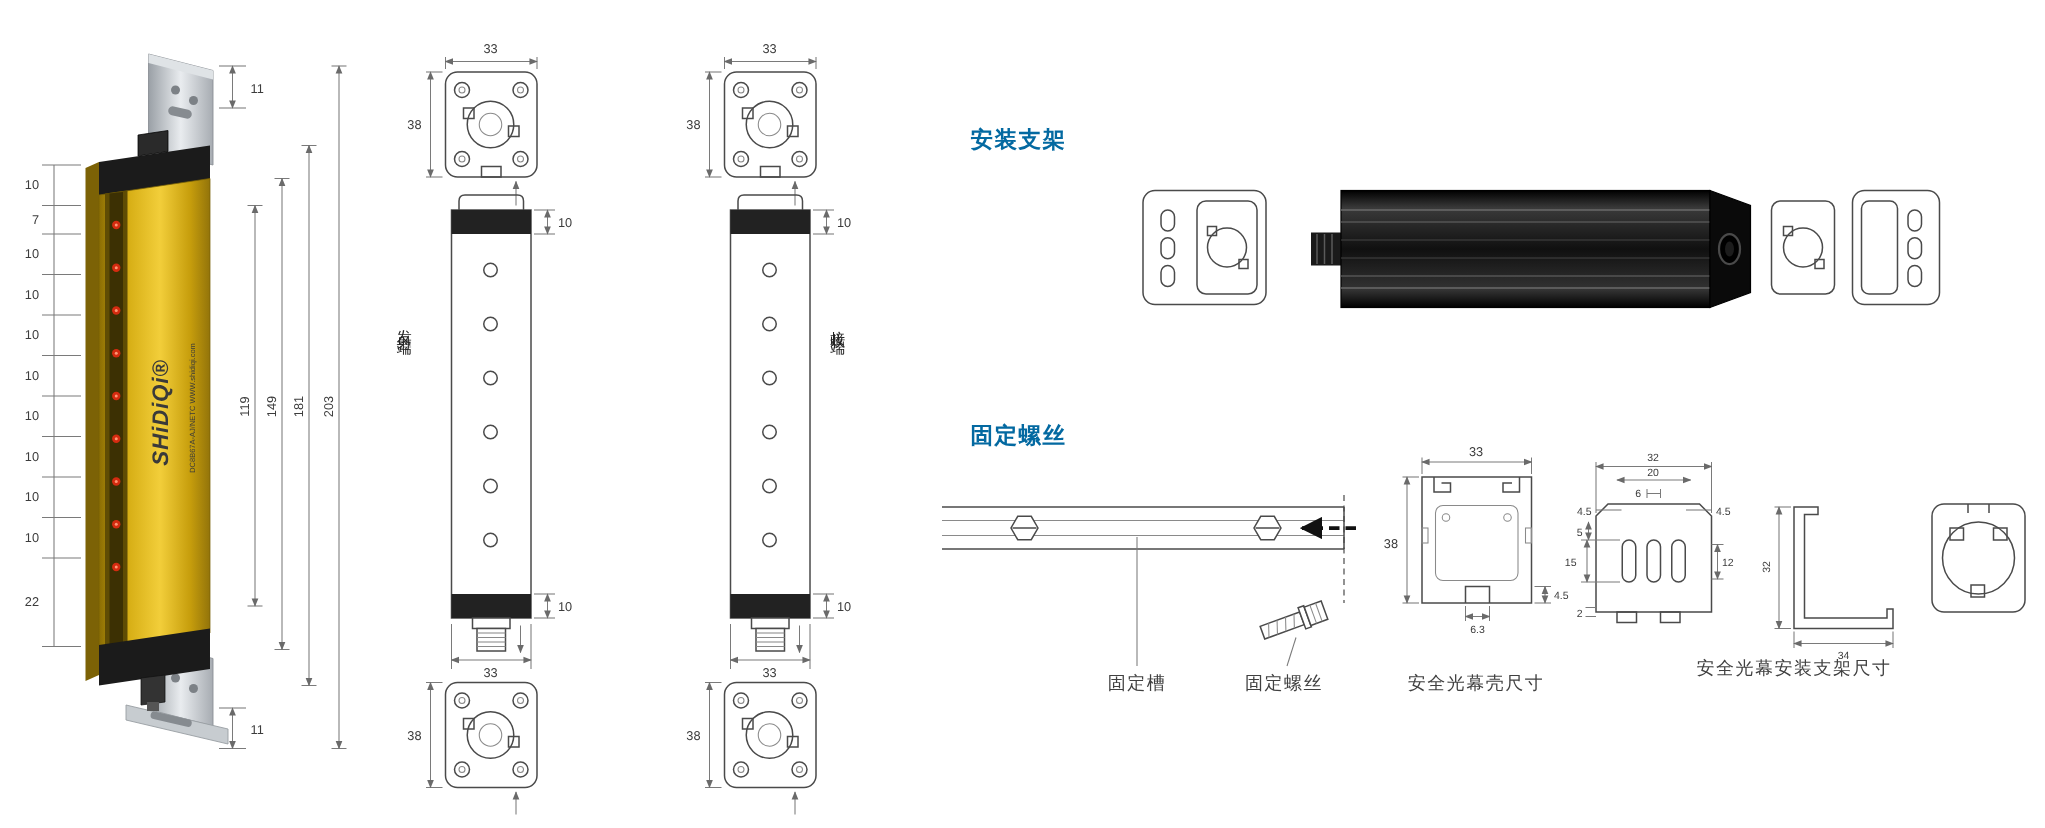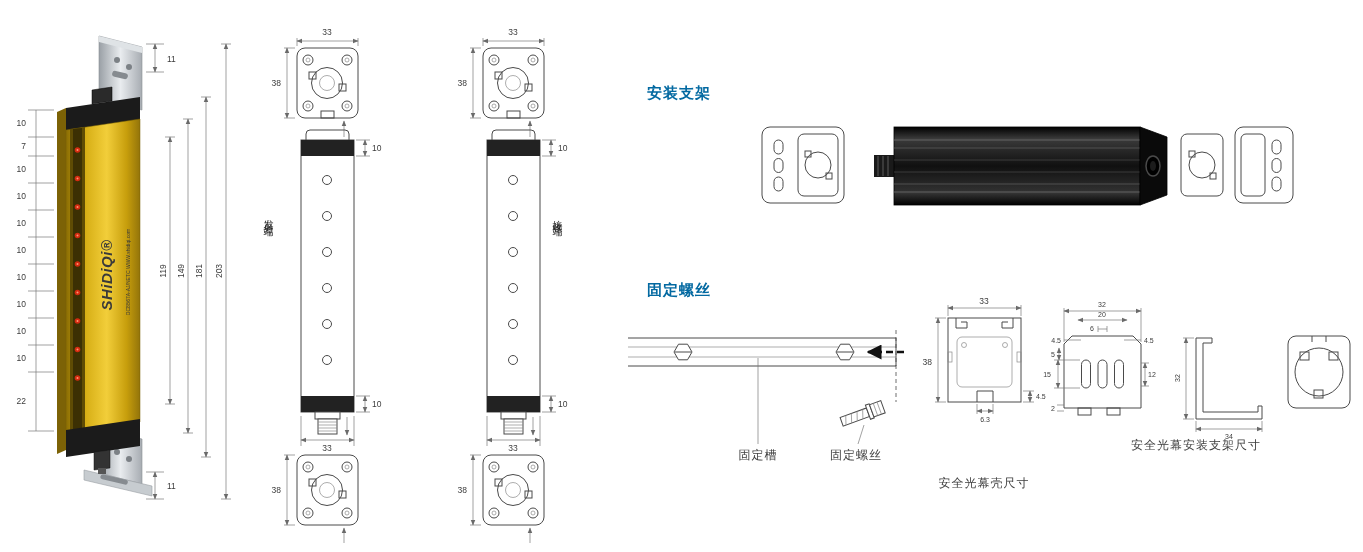--- a/index.html
+++ b/index.html
@@ -489,16 +489,16 @@
 </svg>
 
 <div class="olabel sec-title" style="left:647px; top:84px;">安装支架</div>
 <div class="olabel sec-title" style="left:647px; top:281px;">固定螺丝</div>
 
 <div class="olabel vlabel" style="left:261px; top:212px;">发射端</div>
 <div class="olabel vlabel" style="left:550px; top:212px;">接收端</div>
 
 <div class="olabel caption" style="left:728px; top:447px; width:60px;">固定槽</div>
 <div class="olabel caption" style="left:818px; top:447px; width:76px;">固定螺丝</div>
-<div class="olabel caption" style="left:929px; top:447px; width:110px;margin-top:28px;">安全光幕壳尺寸</div>
+<div class="olabel caption" style="left:929px; top:447px; width:110px;">安全光幕壳尺寸</div>
 <div class="olabel caption" style="left:1116px; top:437px; width:160px;">安全光幕安装支架尺寸</div>
 
 </div>
 
 </body></html>

